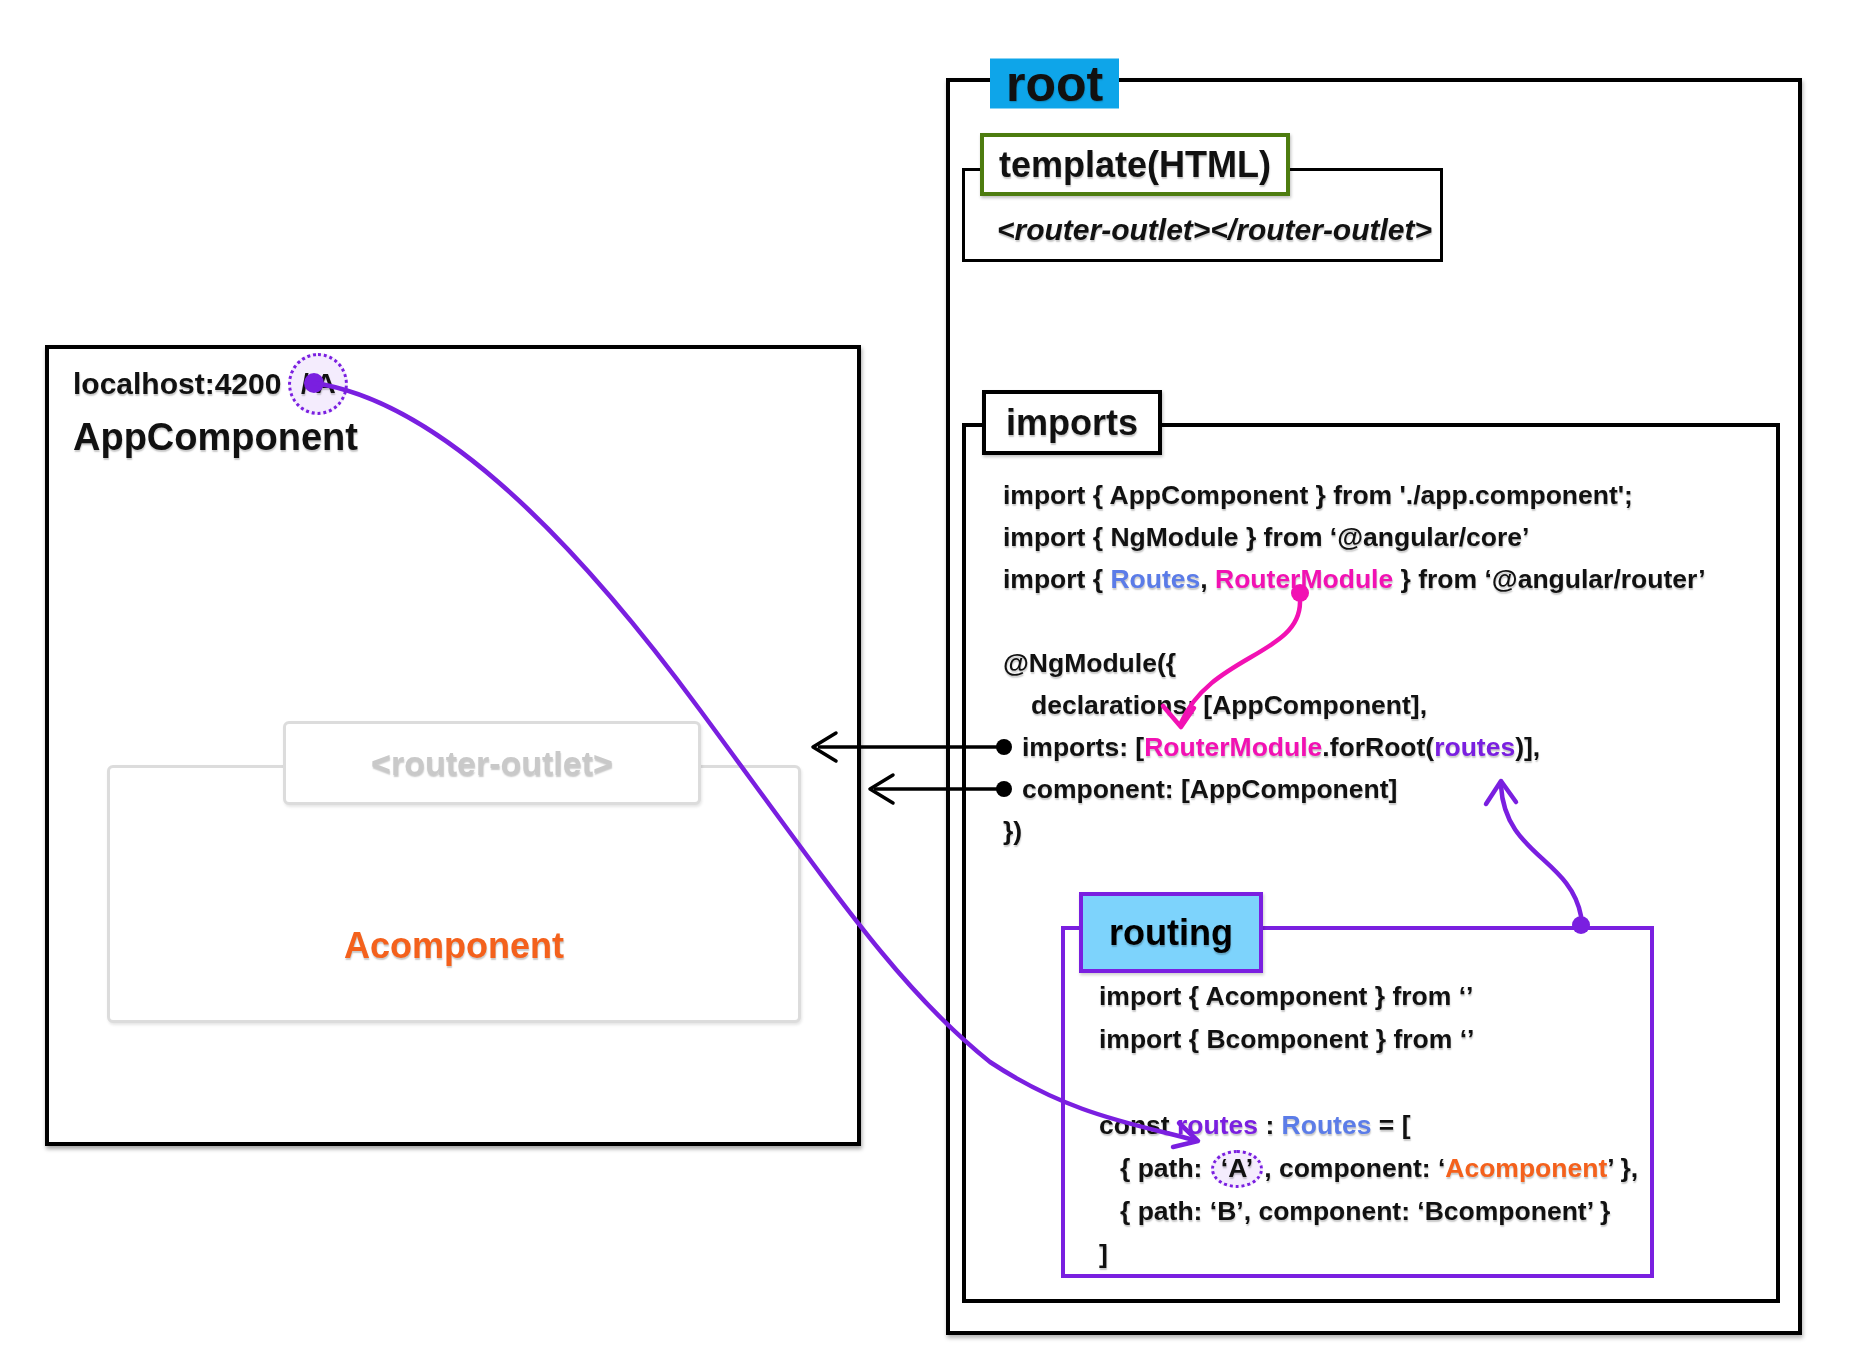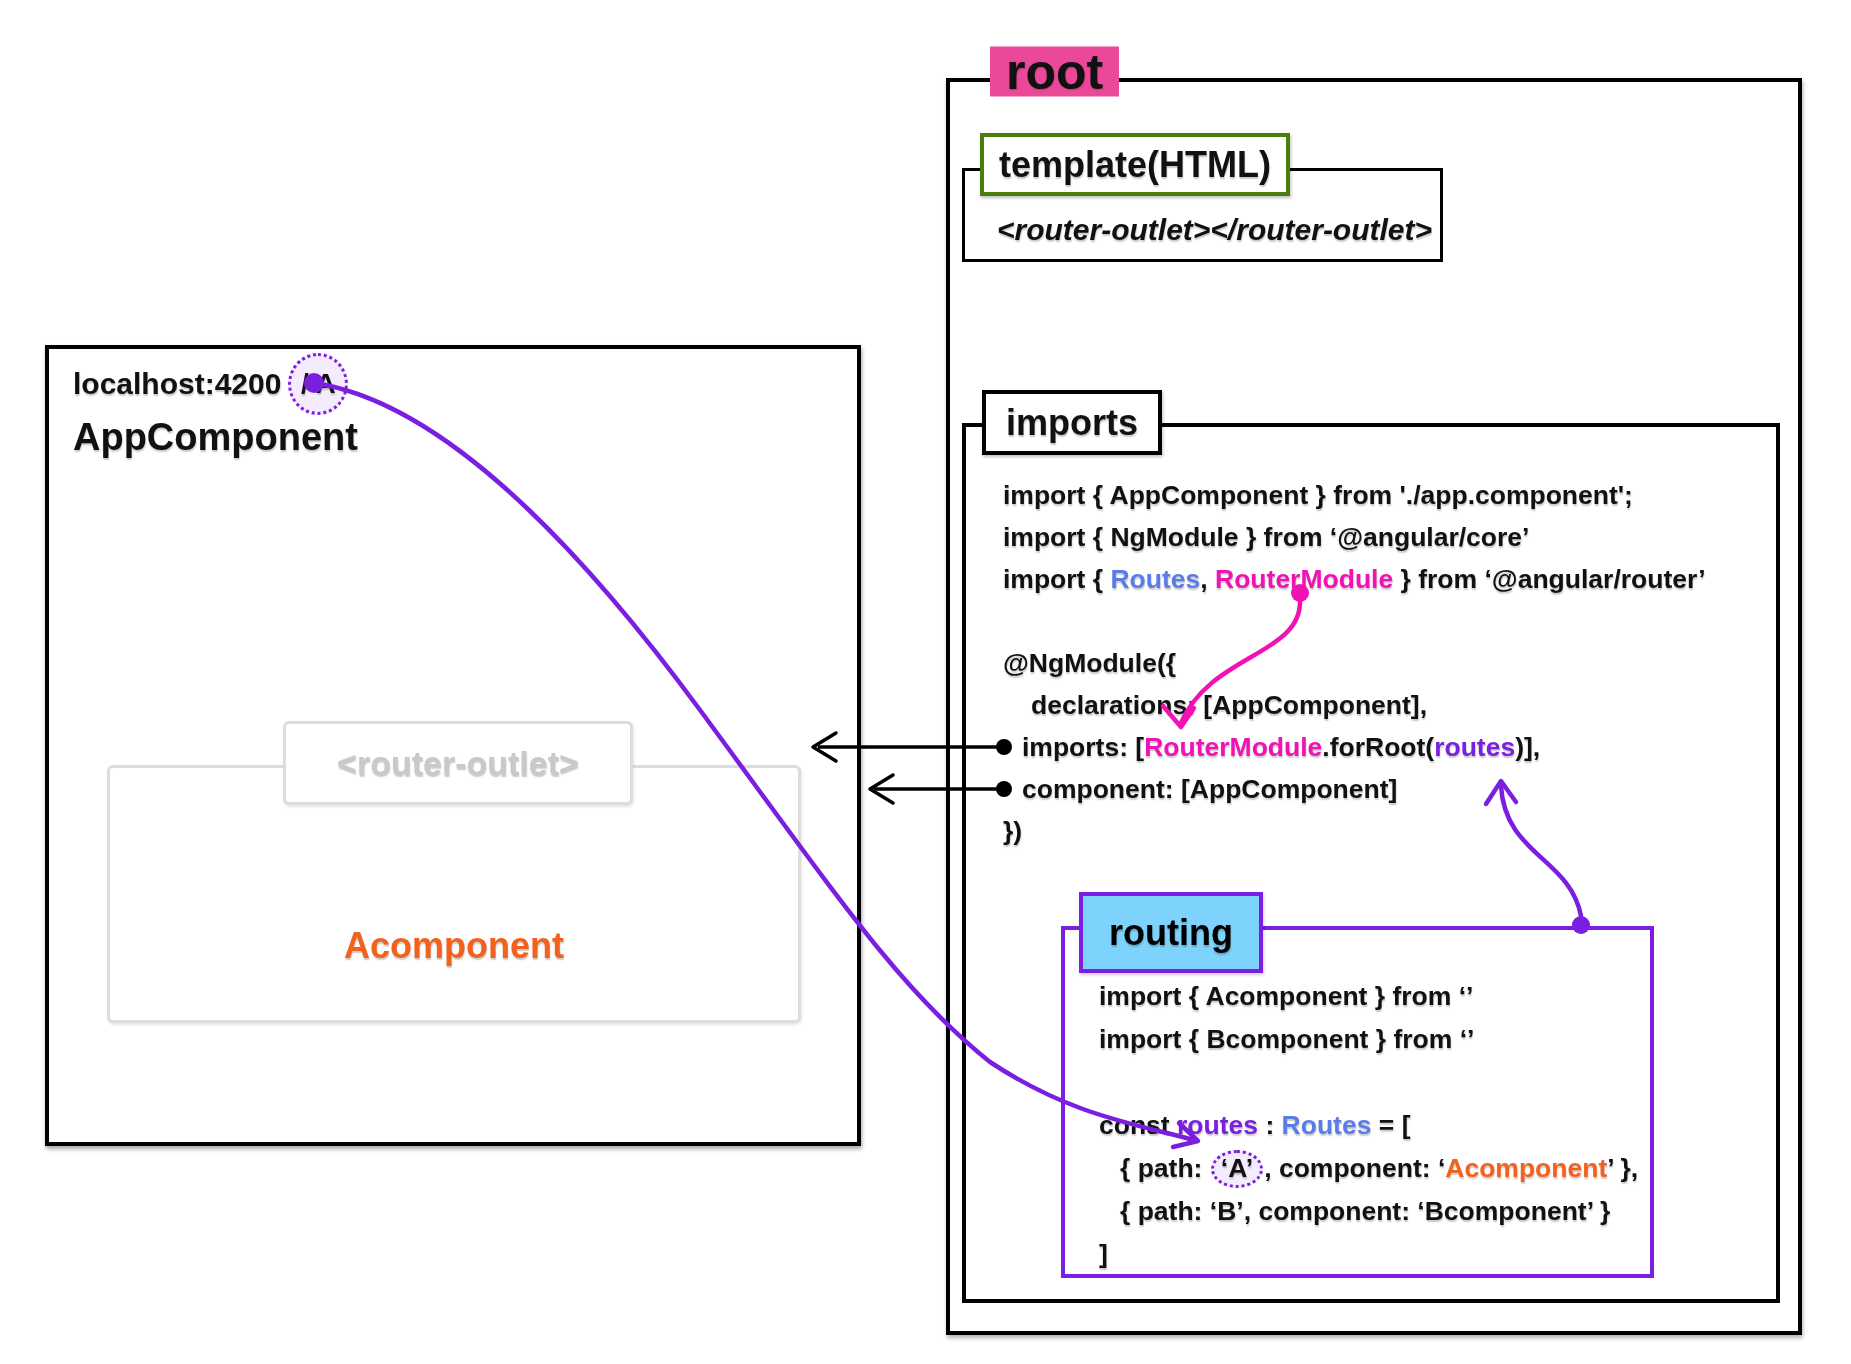--- a/index.html
+++ b/index.html
@@ -12,28 +12,28 @@
   
   .left-box{left:45px;top:345px;width:816px;height:801px;border:4px solid #000;background:#fff;
             box-shadow:1px 3px 4px rgba(0,0,0,0.35);}
   .url-row{left:73px;top:356px;height:56px;display:flex;align-items:center;font-size:30px;}
   .url-circle{display:inline-flex;align-items:center;justify-content:center;width:54px;height:56px;
               margin-left:7px;border:3px dotted #7a1fe0;border-radius:50%;background:#f4ecfd;
               font-size:28px;color:#111;}
   .app-title{left:73px;top:416px;font-size:38px;}
   .gray-box{left:107px;top:765px;width:694px;height:258px;border:3px solid #dcdcdc;border-radius:6px;
             background:#fff;box-shadow:1px 2px 3px rgba(0,0,0,0.10);}
-  .outlet-label{left:283px;top:721px;width:350px;height:84px;border:3px solid #dcdcdc;border-radius:6px;
+  .outlet-label{left:283px;top:721px;width:418px;height:84px;border:3px solid #dcdcdc;border-radius:6px;
             background:#fff;display:flex;align-items:center;justify-content:center;
             font-size:34px;color:#c9c9c9;box-shadow:1px 2px 3px rgba(0,0,0,0.10);}
   .acomp{left:107px;top:925px;width:694px;text-align:center;font-size:36px;color:#f4611c;}
   
   .root-box{left:946px;top:78px;width:856px;height:1257px;border:4px solid #000;background:#fff;
             box-shadow:1px 3px 4px rgba(0,0,0,0.30);}
-  .root-title{left:990px;top:74px;transform:translateY(-55%);background:#ec4899;padding:0 16px;
+  .root-title{left:990px;top:86px;transform:translateY(-55%);background:#0ea5e9;padding:0 16px;
               font-size:50px;line-height:1;}
   .tpl-content{left:962px;top:168px;width:481px;height:94px;border:3px solid #000;background:#fff;}
   .tpl-text{left:997px;top:213px;font-size:30px;font-style:italic;}
   .tpl-label{left:980px;top:133px;width:310px;height:63px;border:4px solid #4d7c0f;background:#fff;
              display:flex;align-items:center;justify-content:center;font-size:36px;
              box-shadow:1px 2px 3px rgba(0,0,0,0.25);}
   .class-box{left:982px;top:293px;width:343px;height:60px;border:4px solid #000;background:#fff;
              display:flex;align-items:center;padding-left:18px;font-size:34px;
              box-shadow:1px 2px 3px rgba(0,0,0,0.25);}
   .module-box{left:962px;top:423px;width:818px;height:880px;border:4px solid #000;background:#fff;}

